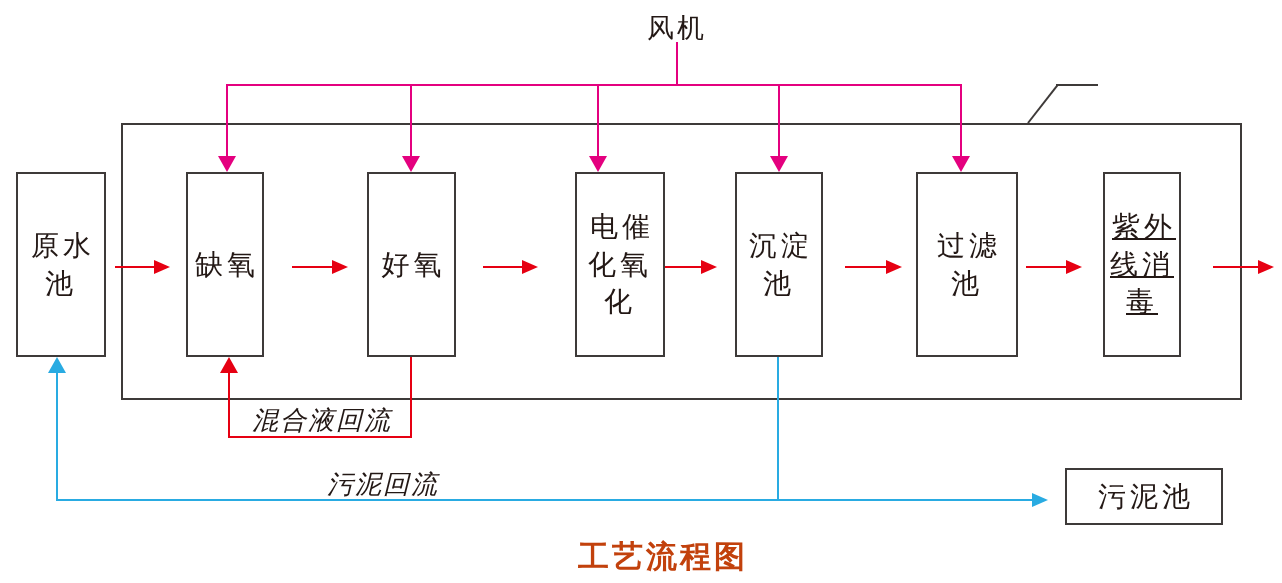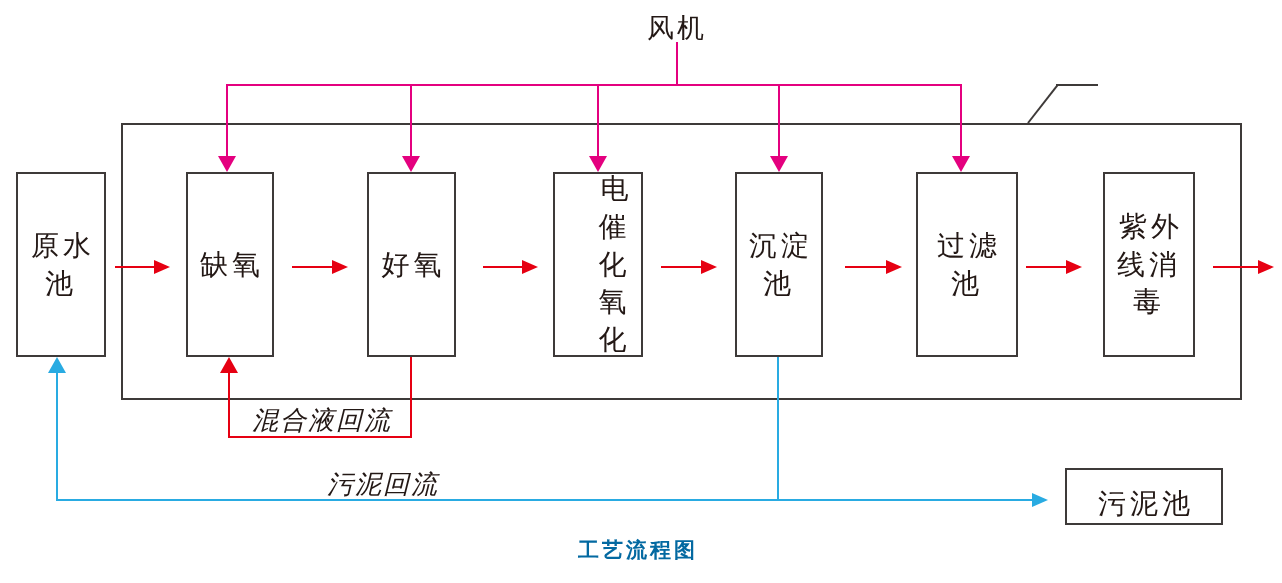--- a/index.html
+++ b/index.html
@@ -15,21 +15,21 @@
     font-size:28px;line-height:1.35;letter-spacing:4px;text-indent:4px;
     text-align:center;white-space:pre-line;z-index:5;
   }
   .big-rect{
     position:absolute;left:121px;top:123px;width:1121px;height:277px;
     box-sizing:border-box;border:2px solid #3e3a39;background:#ffffff;z-index:1;
   }
   .sludge-box{
     position:absolute;left:1065px;top:468px;width:158px;height:57px;
     box-sizing:border-box;border:2px solid #3e3a39;background:#ffffff;
-    display:flex;align-items:flex-end;justify-content:center;
+    display:flex;align-items:center;justify-content:center;
     font-size:28px;letter-spacing:4px;text-indent:4px;z-index:5;
   }
   
   .h-line,.v-line{position:absolute;z-index:3;}
   .h-line{height:2px;}
   .v-line{width:2px;}
   .magenta{background:#e4007f;}
   .red{background:#e60012;}
   .blue{background:#29abe2;}
   .gray{background:#3e3a39;}
@@ -37,22 +37,22 @@
   .head{position:absolute;width:0;height:0;z-index:4;}
   .head-down-magenta{border-left:9px solid transparent;border-right:9px solid transparent;border-top:16px solid #e4007f;}
   .head-right-red{border-top:7px solid transparent;border-bottom:7px solid transparent;border-left:16px solid #e60012;}
   .head-up-red{border-left:9px solid transparent;border-right:9px solid transparent;border-bottom:16px solid #e60012;}
   .head-right-blue{border-top:7px solid transparent;border-bottom:7px solid transparent;border-left:16px solid #29abe2;}
   .head-up-blue{border-left:9px solid transparent;border-right:9px solid transparent;border-bottom:16px solid #29abe2;}
   
   .flow-label{position:absolute;font-size:26px;letter-spacing:2px;color:#231815;z-index:6;white-space:nowrap;font-style:italic;}
   .fan-label{position:absolute;left:647px;top:10px;font-size:27px;letter-spacing:3px;z-index:6;}
   .integrated-label{position:absolute;left:1102px;top:66px;font-size:26px;letter-spacing:3px;z-index:6;}
-  .diagram-title{position:absolute;left:578px;top:536px;font-size:21px;font-weight:bold;
-    letter-spacing:3px;color:#0369a1;z-index:6;}
+  .diagram-title{position:absolute;left:578px;top:536px;font-size:31px;font-weight:bold;
+    letter-spacing:3px;color:#c2410c;z-index:6;}
   .leader-diag{position:absolute;left:1028px;top:122px;width:48px;height:2px;background:#3e3a39;
     transform:rotate(-52deg);transform-origin:0 50%;z-index:3;}
 </style>
 </head>
 <body>
 
 <div id="canvas">
 
   <div class="big-rect"></div>
   <div class="leader-diag"></div>
@@ -108,40 +108,40 @@
   <div class="h-line blue" style="left:56px;top:499px;width:976px;"></div>
   <div class="head head-right-blue" style="left:1032px;top:493px;"></div>
   <div class="v-line blue" style="left:56px;top:371px;height:129px;"></div>
   <div class="head head-up-blue" style="left:48px;top:357px;"></div>
   <div class="flow-label" style="left:327px;top:467px;">污泥回流</div>
 
   <div class="unit-box" style="left:16px;width:90px;">
     <span>原水
 池</span>
   </div>
-  <div class="unit-box" style="left:186px;width:88px;">
+  <div class="unit-box" style="left:186px;width:78px;">
     <span>缺氧</span>
   </div>
   <div class="unit-box" style="left:367px;width:89px;">
     <span>好氧</span>
   </div>
-  <div class="unit-box" style="left:553px;width:90px;padding-left:33px;">
+  <div class="unit-box" style="left:575px;width:90px;">
     <span>电催
 化氧
 化</span>
   </div>
   <div class="unit-box" style="left:735px;width:88px;">
     <span>沉淀
 池</span>
   </div>
   <div class="unit-box" style="left:916px;width:102px;">
     <span>过滤
 池</span>
   </div>
-  <div class="unit-box" style="left:1103px;width:92px;">
+  <div class="unit-box" style="left:1103px;width:78px;text-decoration:underline;">
     <span>紫外
 线消
 毒</span>
   </div>
 
   <div class="sludge-box">
     <span>污泥池</span>
   </div>
 
   <div class="diagram-title">工艺流程图</div>

